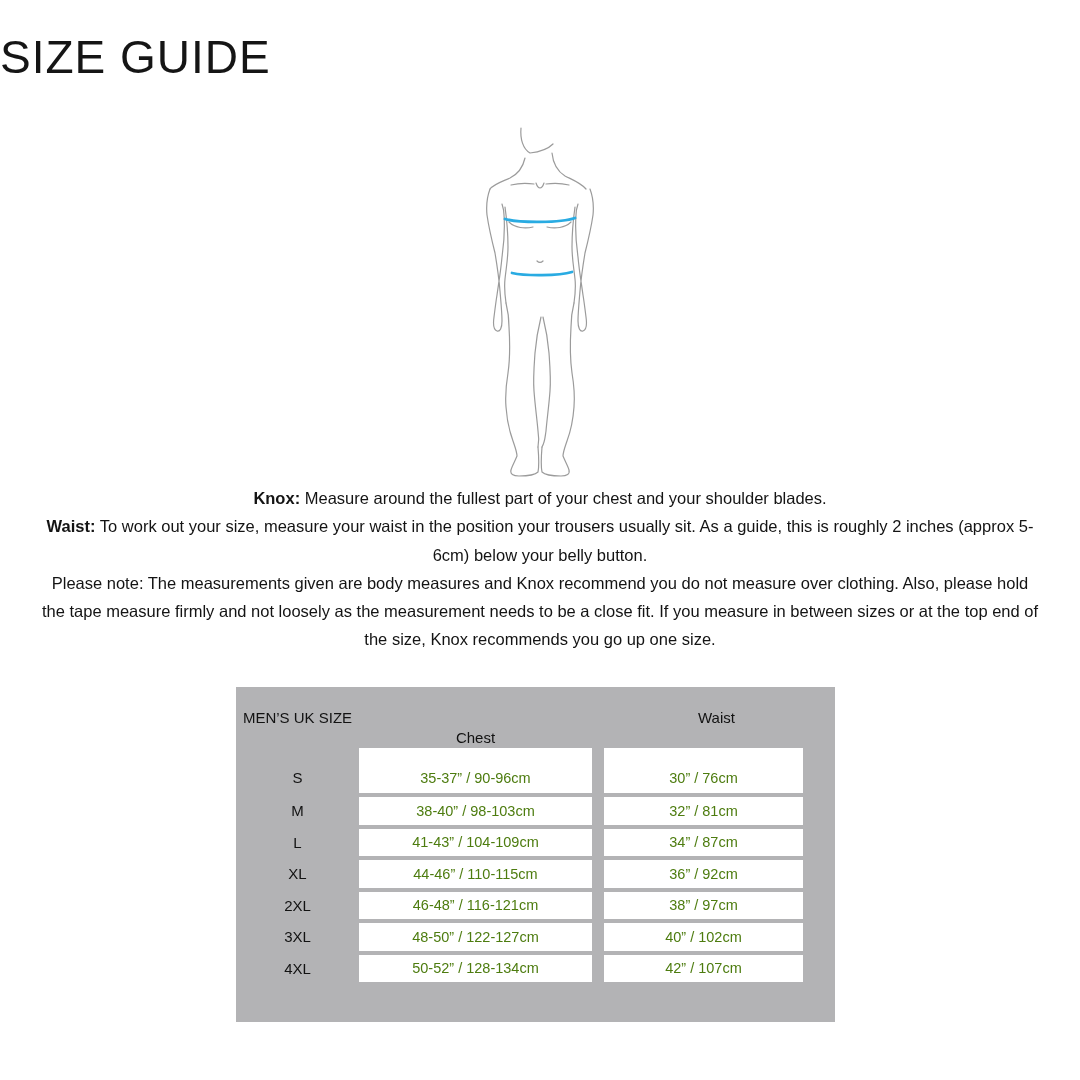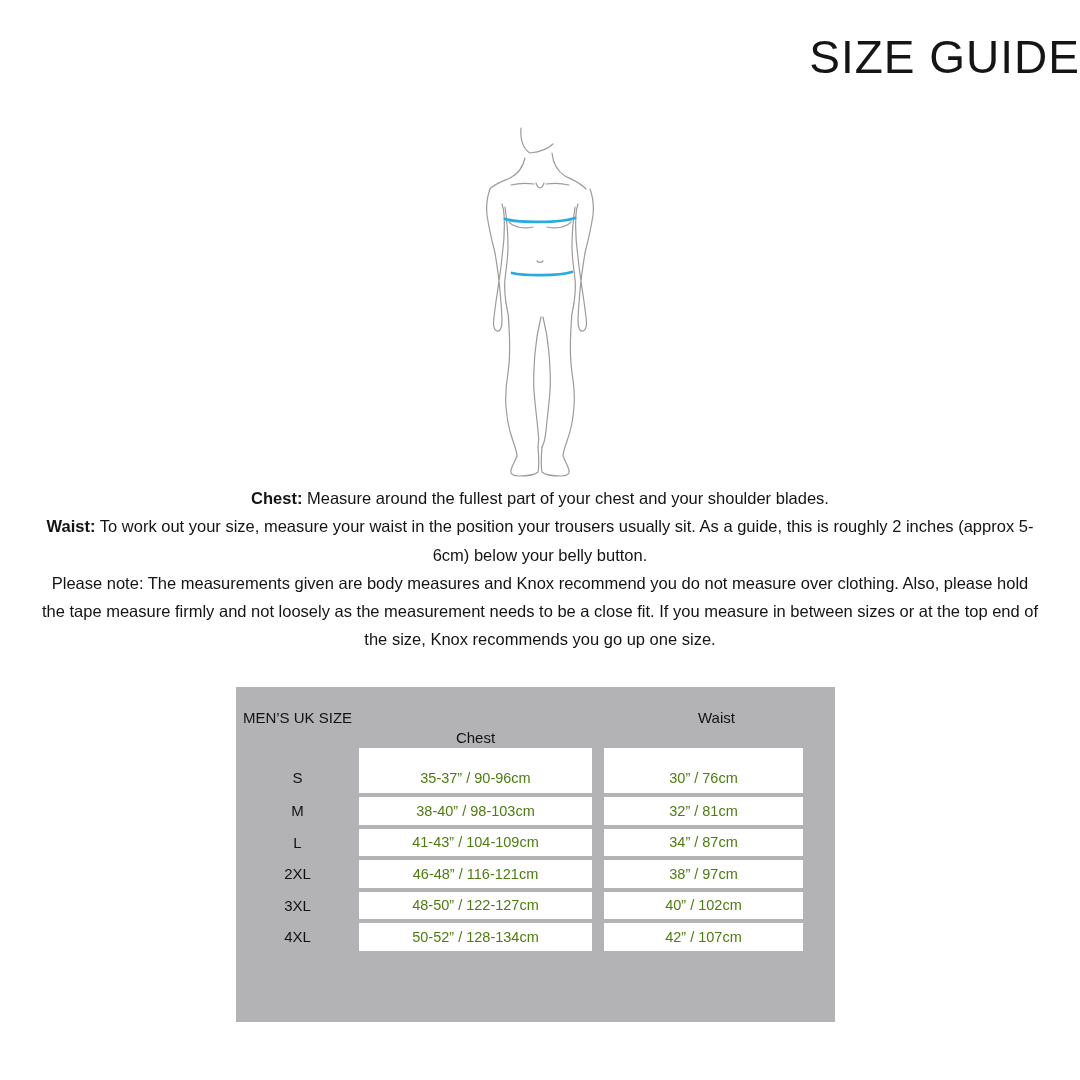--- a/index.html
+++ b/index.html
@@ -5,21 +5,21 @@
   html,body{margin:0;padding:0;}
   body{
     width:1080px;height:1080px;background:#ffffff;
     font-family:"Liberation Sans", sans-serif;color:#1a1a1a;
     position:relative;overflow:hidden;
   }
   .page{position:absolute;left:0;top:0;width:1080px;height:1080px;background:#fff;}
 
   .title{
     position:absolute;top:30px;left:0;width:1080px;margin:0;
-    text-align:right;font-size:46px;font-weight:400;letter-spacing:1px;color:#151515;
+    text-align:left;font-size:46px;font-weight:400;letter-spacing:1px;color:#151515;
   }
 
   .figure{position:absolute;left:455px;top:125px;}
 
   .instructions{
     position:absolute;top:484px;left:40px;width:1000px;
     text-align:center;font-size:16.5px;line-height:28.3px;color:#141414;
   }
   .instructions p{margin:0;padding:0;}
   .instructions b{font-weight:700;}
@@ -72,21 +72,21 @@
     <path d="M 82 136 C 84 138 86 138 88 136"></path>
     <path d="M 51 178 C 53 186 54 194 54 202 C 55 218 55 234 53 248 C 51 260 50 270 51 282 C 52 296 55 308 58 316 C 60 322 62 327 62 331 C 60 336 57 341 56 345 C 55 349 58 351 64 351 C 72 351 80 350 83 347 C 84 342 84 334 83 322"></path>
     <path d="M 86 192 C 83 204 81 216 80 228 C 79 242 78 254 79 266 C 80 280 82 294 83 306 C 84 312 84 317 83 322"></path>
     <path d="M 119 178 C 117 186 116 194 116 202 C 115 218 115 234 117 248 C 119 260 120 270 119 282 C 118 296 115 308 112 316 C 110 322 108 327 108 331 C 110 336 113 341 114 345 C 115 349 112 351 106 351 C 98 351 90 350 87 347 C 86 342 86 334 87 322"></path>
     <path d="M 88 192 C 91 204 93 216 94 228 C 95 242 96 254 95 266 C 94 280 92 294 91 306 C 90 312 90 317 87 322"></path>
     <path stroke="#29abe2" stroke-width="2.8" d="M 50 94 C 64 98 106 98 120 93"></path>
     <path stroke="#29abe2" stroke-width="2.8" d="M 57 148 C 70 151 104 151 117 147"></path>
   </svg>
 
   <div class="instructions">
-    <p><b>Chest:</b> <span>Measure around the fullest part of your chest and your shoulder blades.</span></p>
+    <p><b>Knox:</b> <span>Measure around the fullest part of your chest and your shoulder blades.</span></p>
     <p><b>Waist:</b> <span>To work out your size, measure your waist in the position your trousers usually sit. As a guide, this is roughly 2 inches (approx 5-6cm) below your belly button.</span></p>
     <p><span>Please note: The measurements given are body measures and Knox recommend you do not measure over clothing. Also, please hold the tape measure firmly and not loosely as the measurement needs to be a close fit. If you measure in between sizes or at the top end of the size, Knox recommends you go up one size.</span></p>
   </div>
 
   <div class="size-table">
     <div class="t-header">
       <div class="col-size">MEN’S UK SIZE</div>
       <div class="col-chest">Chest</div>
       <div class="col-waist">Waist</div>
     </div>
@@ -100,20 +100,25 @@
       <div class="cell-size">M</div>
       <div class="cell-data cell-chest">38-40” / 98-103cm</div>
       <div class="cell-data cell-waist">32” / 81cm</div>
     </div>
     <div class="t-row">
       <div class="cell-size">L</div>
       <div class="cell-data cell-chest">41-43” / 104-109cm</div>
       <div class="cell-data cell-waist">34” / 87cm</div>
     </div>
     <div class="t-row">
+      <div class="cell-size">XL</div>
+      <div class="cell-data cell-chest">44-46” / 110-115cm</div>
+      <div class="cell-data cell-waist">36” / 92cm</div>
+    </div>
+    <div class="t-row">
       <div class="cell-size">2XL</div>
       <div class="cell-data cell-chest">46-48” / 116-121cm</div>
       <div class="cell-data cell-waist">38” / 97cm</div>
     </div>
     <div class="t-row">
       <div class="cell-size">3XL</div>
       <div class="cell-data cell-chest">48-50” / 122-127cm</div>
       <div class="cell-data cell-waist">40” / 102cm</div>
     </div>
     <div class="t-row">

